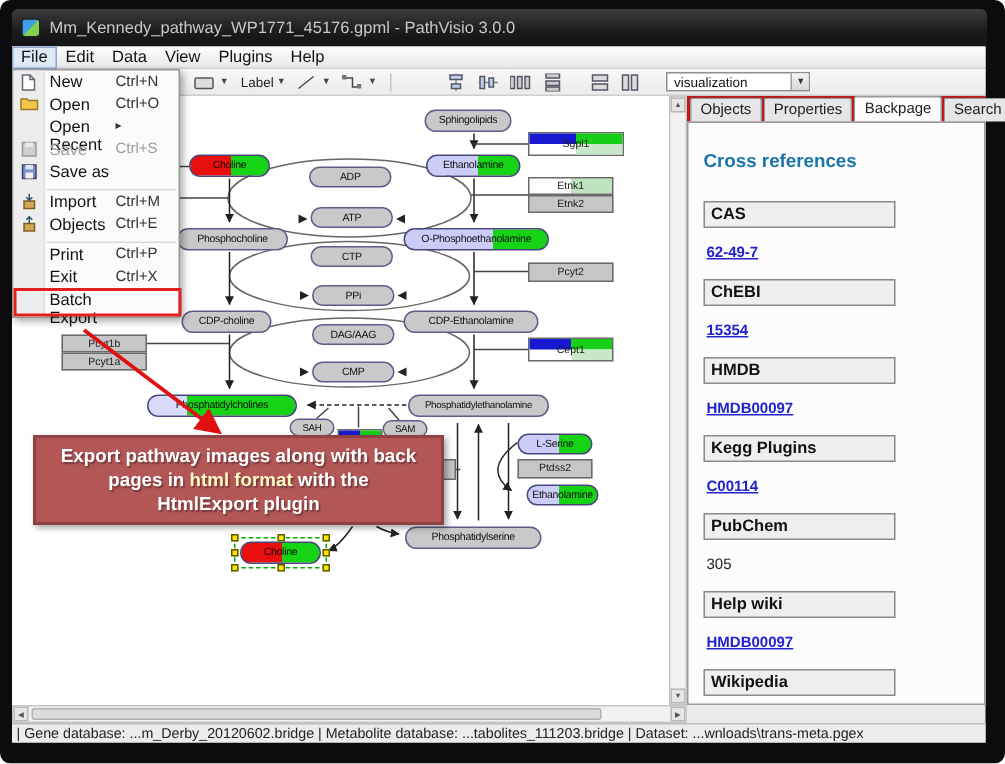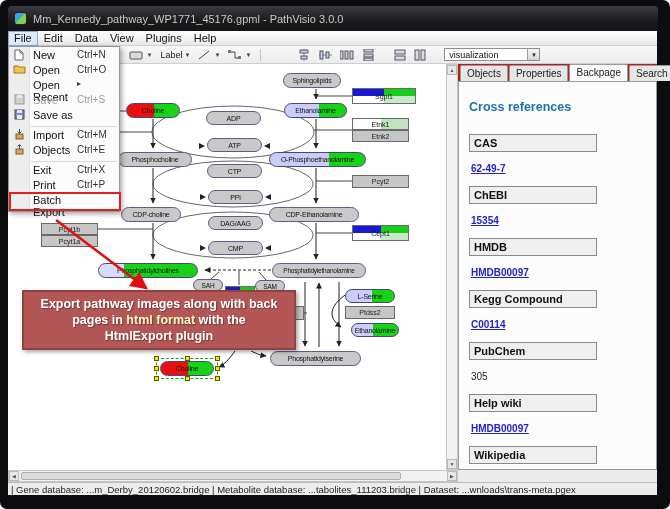--- a/index.html
+++ b/index.html
@@ -373,27 +373,27 @@
               <rect x="2" y="5" width="7" height="5" fill="#cfa85a" stroke="#7a5f20"></rect>
               <path d="M5.5,5 v-4 M3.5,2.5 L5.5,0.5 L7.5,2.5" fill="none" stroke="#356"></path>
             </svg>
           </span>
         <span class="lb">Objects</span>
           <span class="sc">Ctrl+E</span>
       </div>
       <div class="psep"></div>
       <div class="pitem">
         <span class="ic"></span>
+        <span class="lb">Print</span>
+          <span class="sc">Ctrl+P</span>
+      </div>
+      <div class="pitem">
+        <span class="ic"></span>
         <span class="lb">Exit</span>
           <span class="sc">Ctrl+X</span>
-      </div>
-      <div class="pitem">
-        <span class="ic"></span>
-        <span class="lb">Print</span>
-          <span class="sc">Ctrl+P</span>
       </div>
       <div class="pitem">
         <div class="redbox"></div>
         <span class="ic"></span>
         <span class="lb">Batch Export</span>
           <span class="sc"></span>
       </div>
     </div>
 
     <div class="vscroll">
@@ -419,21 +419,21 @@
 
         <div class="sec-h">CAS</div>
         <a class="sec-v">62-49-7</a><br>
 
         <div class="sec-h">ChEBI</div>
         <a class="sec-v">15354</a><br>
 
         <div class="sec-h">HMDB</div>
         <a class="sec-v">HMDB00097</a><br>
 
-        <div class="sec-h">Kegg Compound</div>
+        <div class="sec-h">Kegg Plugins</div>
         <a class="sec-v">C00114</a><br>
 
         <div class="sec-h">PubChem</div>
         <span class="sec-v plain">305</span><br>
 
         <div class="sec-h">Help wiki</div>
         <a class="sec-v">HMDB00097</a><br>
 
         <div class="sec-h">Wikipedia</div>
         

